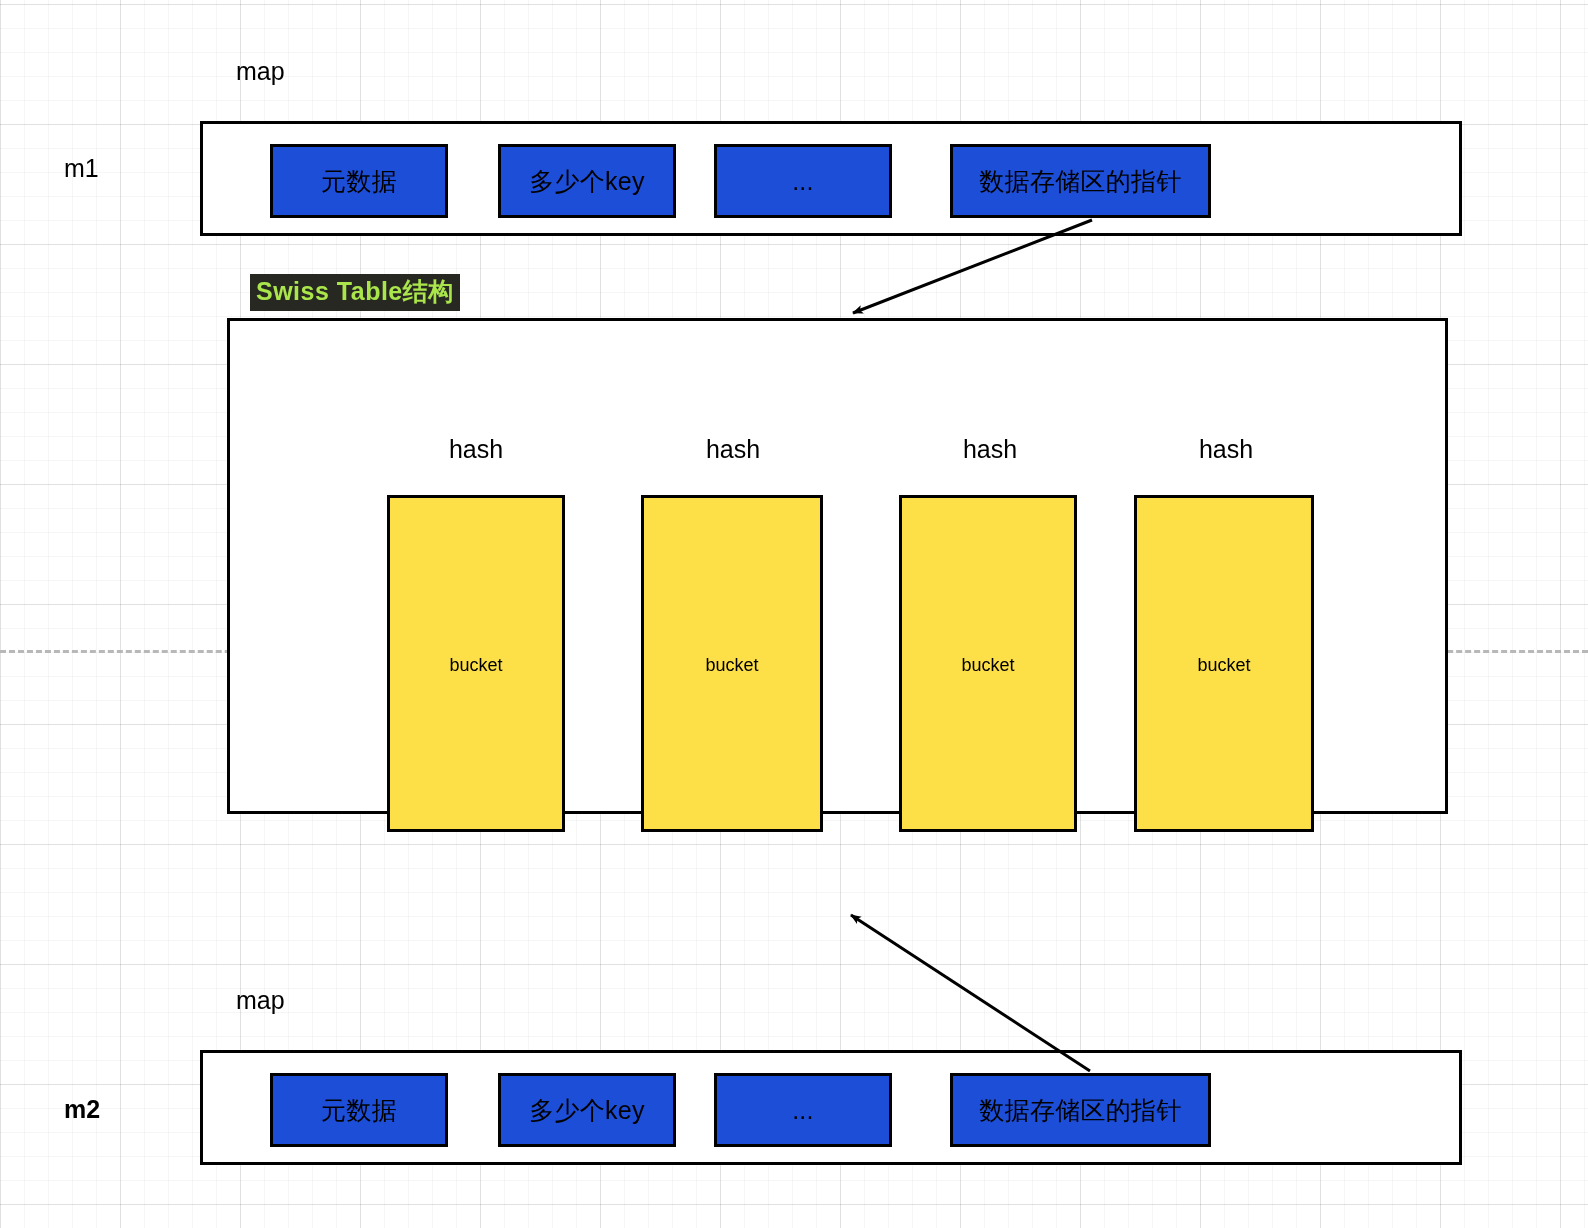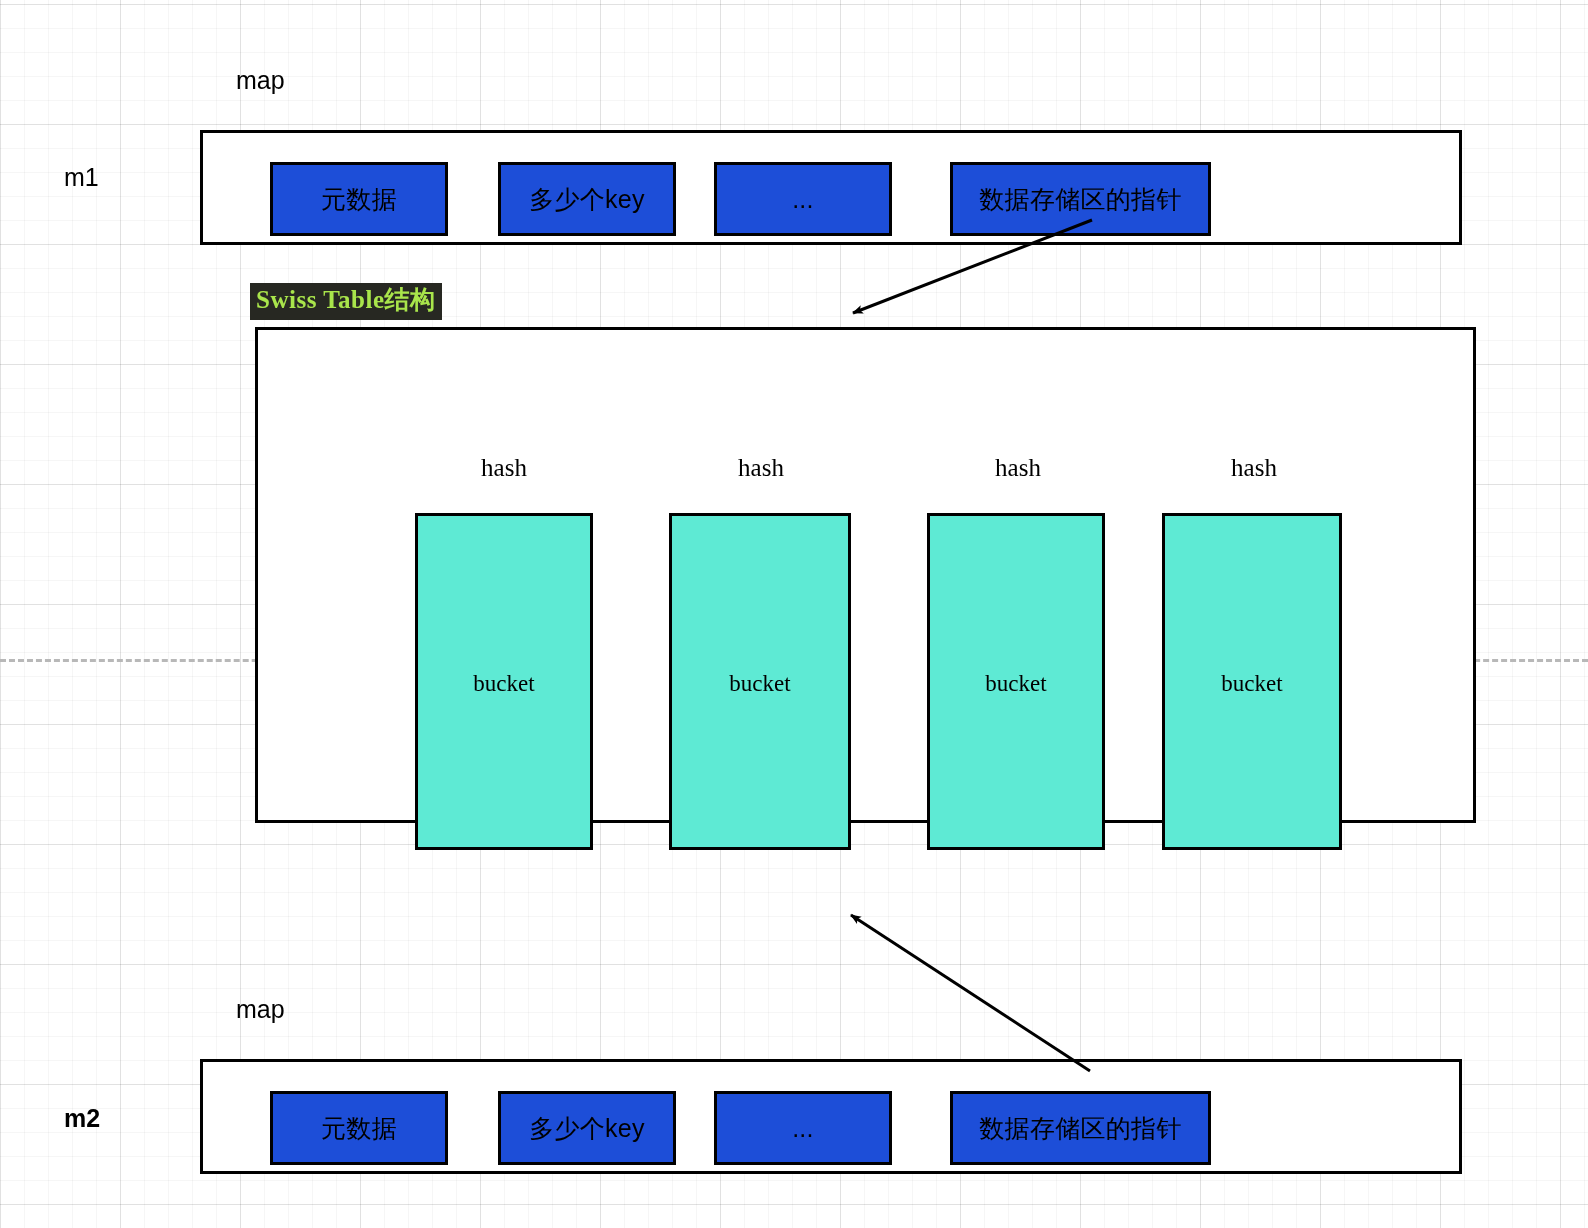--- a/index.html
+++ b/index.html
@@ -24,21 +24,21 @@
       120px 120px,
       120px 120px,
       24px 24px,
       24px 24px;
     background-position: 0px 4px, 0px 4px, 0px 4px, 0px 4px;
     font-family: "Liberation Sans", "DejaVu Sans", sans-serif;
     color: #000000;
   }
 
   
-  .abs { position: absolute; box-sizing: border-box; margin-top: 9px; }
+  .abs { position: absolute; box-sizing: border-box; }
 
   .outer-box {
     border: 3px solid #000000;
     background: #ffffff;
   }
 
   .field-box {
     border: 3px solid #000000;
     background: #1d4ed8;
     display: flex;
@@ -66,36 +66,36 @@
 
   
   .swiss-container {
     border: 3px solid #000000;
     background: #ffffff;
   }
 
   .code-tag {
     background: #272822;
     color: #a9e54b;
-    font-family: Liberation Serif, serif;
+    font-family: Liberation Sans, sans-serif;
     font-size: 25px;
     font-weight: bold;
     padding: 3px 6px 5px 6px;
     line-height: 1.15;
     white-space: nowrap;
     letter-spacing: 0.5px;
   }
 
   .bucket-box {
     border: 3px solid #000000;
-    background: #5eead4;
+    background: #fde047;
     display: flex;
     align-items: center;
     justify-content: center;
-    font-size: 23px;
+    font-size: 18px;
     color: #000000;
   }
 
   .hash-label {
     font-size: 25px;
     color: #000000;
     white-space: nowrap;
     text-align: center;
     line-height: 1;
   }
@@ -129,21 +129,21 @@
 
   <div class="abs outer-box" style="left:200px; top:121px; width:1262px; height:115px;">
     <div class="abs field-box" style="left:67px; top:20px; width:178px; height:74px;">元数据</div>
     <div class="abs field-box" style="left:295px; top:20px; width:178px; height:74px;">多少个key</div>
     <div class="abs field-box" style="left:511px; top:20px; width:178px; height:74px;">...</div>
     <div class="abs field-box" style="left:747px; top:20px; width:261px; height:74px;">数据存储区的指针</div>
   </div>
 
   <div class="abs code-tag" style="left:250px; top:274px;">Swiss Table结构</div>
 
-  <div class="abs swiss-container" style="left:255px; top:318px; width:1221px; height:496px;font-family:Liberation Serif, serif;">
+  <div class="abs swiss-container" style="left:227px; top:318px; width:1221px; height:496px;">
 
     <div class="abs hash-label" style="left:157px; top:116px; width:178px;">hash</div>
     <div class="abs hash-label" style="left:414px; top:116px; width:178px;">hash</div>
     <div class="abs hash-label" style="left:671px; top:116px; width:178px;">hash</div>
     <div class="abs hash-label" style="left:907px; top:116px; width:178px;">hash</div>
 
     <div class="abs bucket-box" style="left:157px; top:174px; width:178px; height:337px;">
       <span style="position:relative; top:2px;">bucket</span>
     </div>
     <div class="abs bucket-box" style="left:411px; top:174px; width:182px; height:337px;">

